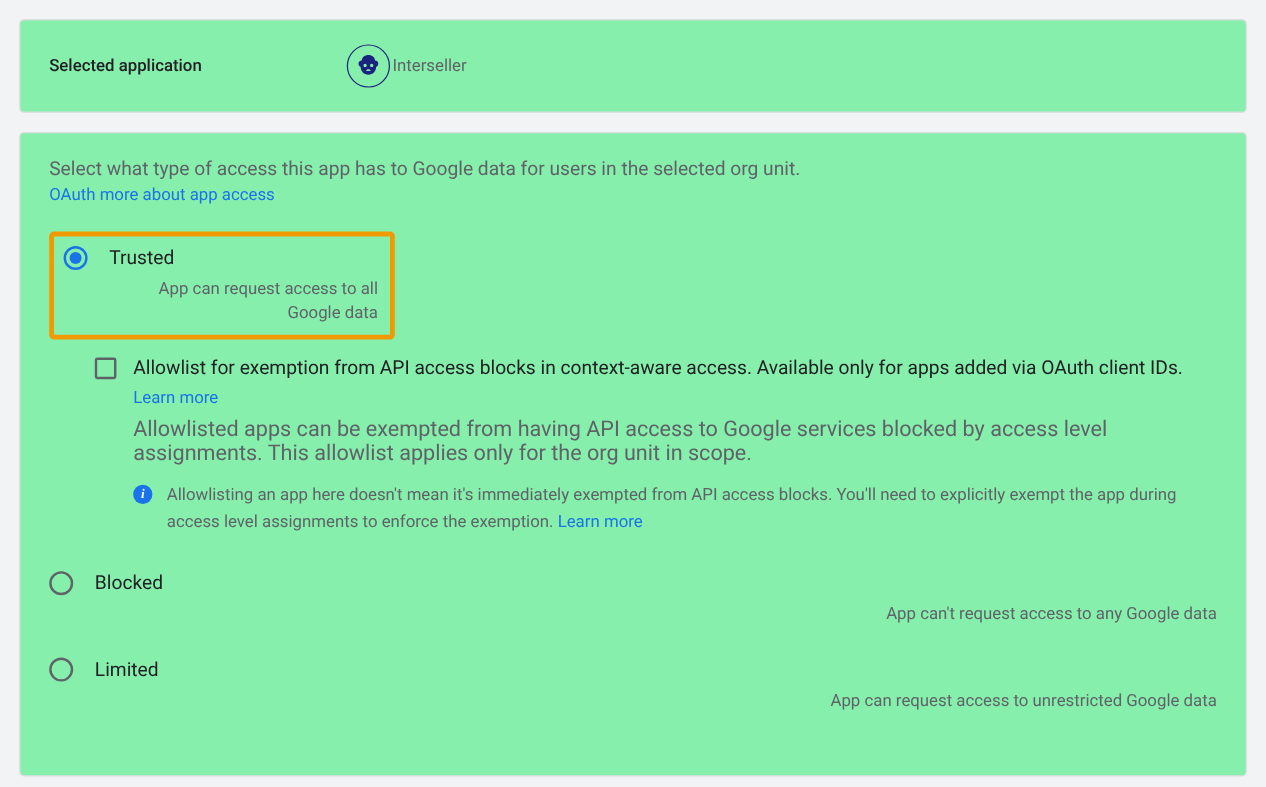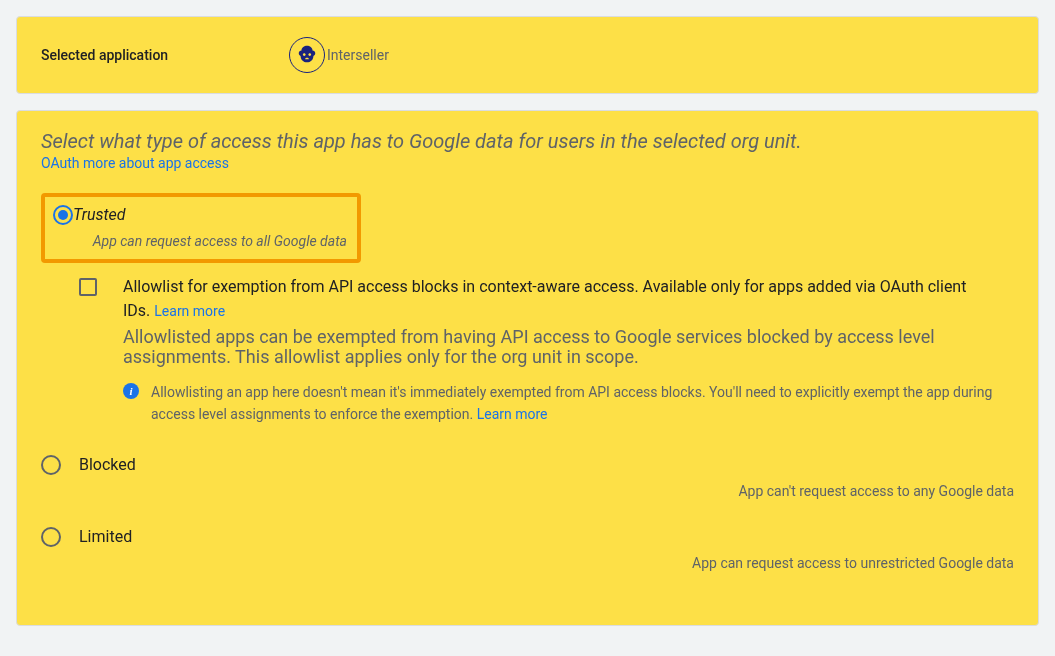--- a/index.html
+++ b/index.html
@@ -8,21 +8,21 @@
       padding: 0;
     }
     body {
       font-family: 'Google Sans', Roboto, Arial, sans-serif;
       background: #f1f3f4;
       padding: 16px;
       color: #202124;
       font-size: 14px;
     }
     .card {
-      background: #fde047;
+      background: #86efac;
       border: 1px solid #dadce0;
       border-radius: 4px;
       margin-bottom: 16px;
     }
     .card-row {
       display: flex;
       padding: 20px 24px;
       align-items: center;
     }
     .section-label {
@@ -53,24 +53,23 @@
     }
     .access-card .card-row {
       align-items: flex-start;
       padding: 20px 24px 36px 24px;
     }
     .access-content {
       flex: 1;
     }
     .description {
       color: #5f6368;
-      font-size: 20px;
+      font-size: 16px;
       line-height: 20px;
       margin-bottom: 4px;
-      font-style: italic;
     }
     .link {
       color: #1a73e8;
       text-decoration: none;
       cursor: pointer;
       font-size: 14px;
     }
     .radio-group {
       margin-top: 22px;
     }
@@ -119,31 +118,31 @@
       line-height: 20px;
       margin-top: 4px;
       text-align: right;
     }
     .highlight-box {
       border: 4px solid #f29900;
       border-radius: 4px;
       padding: 6px 10px 8px 6px;
       display: inline-flex;
       align-items: flex-start;
+      gap: 18px;
       margin-bottom: 12px;
-      width: 320px;
-      font-style: italic;
+      width: 288px;
     }
     .highlight-box .radio-circle {
       margin-left: 2px;
     }
     .checkbox-section {
       display: flex;
       align-items: flex-start;
-      gap: 26px;
+      gap: 14px;
       margin-left: 38px;
       margin-bottom: 20px;
       padding-right: 20px;
     }
     .checkbox {
       width: 18px;
       height: 18px;
       border: 2px solid #5f6368;
       border-radius: 2px;
       flex-shrink: 0;

